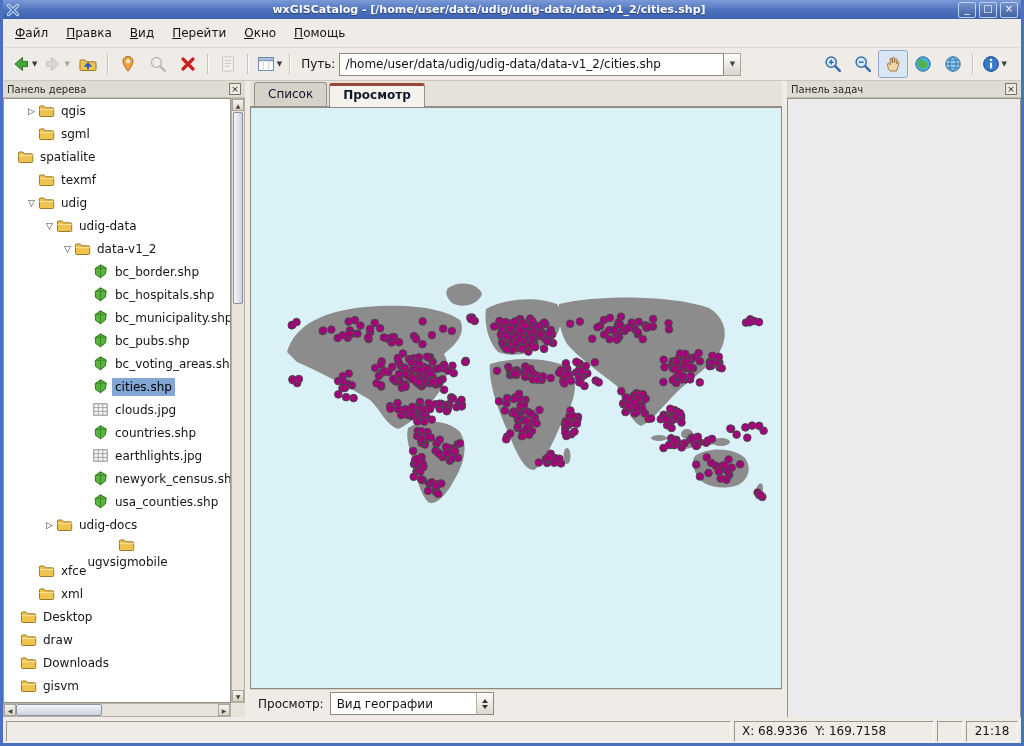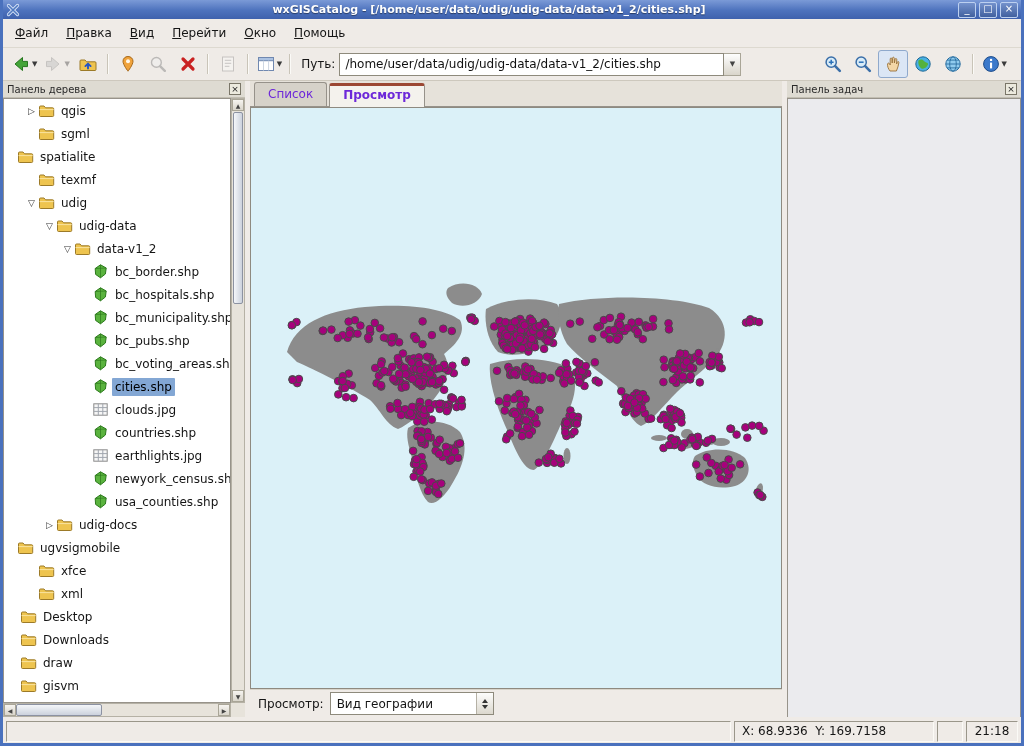--- a/index.html
+++ b/index.html
@@ -45,21 +45,21 @@
 .sb-corner{position:absolute;right:0;bottom:0;width:14px;height:14px;background:#e7e3db;}
 .sb-arrow{flex:none;width:12px;font-size:6px;color:#444;display:flex;align-items:center;justify-content:center;background:linear-gradient(#f6f4f0,#d9d5cb);border:1px solid #a9a597;box-sizing:border-box;}
 .vscroll .sb-arrow{width:auto;height:12px;position:absolute;left:0;right:0;}
 .vscroll .up{top:0;}
 .vscroll .down{bottom:0;}
 .vthumb{position:absolute;left:1px;right:1px;top:13px;height:192px;background:linear-gradient(90deg,#f4f6f9,#ccd2dd);border:1px solid #8c92a2;border-radius:2px;box-sizing:border-box;}
 .hthumb{width:86px;background:linear-gradient(#f4f6f9,#ccd2dd);border:1px solid #8c92a2;border-radius:2px;box-sizing:border-box;}
 
 .center-panel{width:532px;flex:none;display:flex;flex-direction:column;}
 .tabbar{height:26px;flex:none;display:flex;align-items:flex-end;padding:2px 4px 0;background:#e6e2da;border-bottom:1px solid #96928a;box-sizing:border-box;}
-.tab{padding:4px 13px 5px;margin-right:2px;background:#d6d2c9;border:1px solid #96928a;border-bottom:none;border-radius:3px 3px 0 0;font-size:12px;color:#6d28d9;position:relative;}
+.tab{padding:4px 13px 5px;margin-right:2px;background:#d6d2c9;border:1px solid #96928a;border-bottom:none;border-radius:3px 3px 0 0;font-size:12px;color:#0f172a;position:relative;}
 .tab.active{background:#f4f2ed;font-weight:bold;border-top:3px solid #9b4733;padding-top:2px;top:1px;}
 .map-wrap{flex:1;border:1px solid #8e8a80;position:relative;overflow:hidden;}
 #map-svg{position:absolute;left:0;top:0;width:100%;height:100%;display:block;}
 .preview-bar{height:28px;flex:none;display:flex;align-items:center;gap:6px;padding:0 8px;border-top:1px solid #d8d4ca;box-sizing:border-box;}
 .combo{width:164px;height:23px;box-sizing:border-box;border:1px solid #8e8a7c;background:#fff;display:flex;align-items:center;}
 .cval{flex:1;padding:0 6px;white-space:nowrap;overflow:hidden;}
 .cbtn{width:16px;align-self:stretch;border-left:1px solid #b5b1a5;background:linear-gradient(#fdfdfc,#dcd8ce);display:flex;flex-direction:column;align-items:center;justify-content:center;gap:2px;}
 .tri-up{width:0;height:0;border-left:3.5px solid transparent;border-right:3.5px solid transparent;border-bottom:4px solid #333;}
 .tri-down{width:0;height:0;border-left:3.5px solid transparent;border-right:3.5px solid transparent;border-top:4px solid #333;}
 
@@ -428,21 +428,21 @@
             <div class="trow" style="padding-left: 39px;">
               <span class="texp">▷</span>
               <span class="ticon">
                 <svg viewBox="0 0 17 17">
                   <path d="M1.5 13.5 V5 C1.5 4.4 1.9 4 2.5 4 H6 L7.6 5.8 H14.7 C15.3 5.8 15.7 6.2 15.7 6.8 V13.5 C15.7 14.1 15.3 14.5 14.7 14.5 H2.5 C1.9 14.5 1.5 14.1 1.5 13.5 Z" fill="#eec44f" stroke="#9c7a28"></path>
                   <path d="M1.5 7.6 H15.7" stroke="#f9e3a0"></path>
                 </svg>
               </span>
               <span class="tlabel">udig-docs</span>
             </div>
-            <div class="trow" style="">
+            <div class="trow" style="padding-left: 21px; flex-direction: column;">
               <span class="texp"></span>
               <span class="ticon">
                 <svg viewBox="0 0 17 17">
                   <path d="M1.5 13.5 V5 C1.5 4.4 1.9 4 2.5 4 H6 L7.6 5.8 H14.7 C15.3 5.8 15.7 6.2 15.7 6.8 V13.5 C15.7 14.1 15.3 14.5 14.7 14.5 H2.5 C1.9 14.5 1.5 14.1 1.5 13.5 Z" fill="#eec44f" stroke="#9c7a28"></path>
                   <path d="M1.5 7.6 H15.7" stroke="#f9e3a0"></path>
                 </svg>
               </span>
               <span class="tlabel">ugvsigmobile</span>
             </div>
             <div class="trow" style="padding-left: 21px;">
@@ -476,31 +476,31 @@
               <span class="tlabel">Desktop</span>
             </div>
             <div class="trow" style="padding-left: 3px;">
               <span class="texp"></span>
               <span class="ticon">
                 <svg viewBox="0 0 17 17">
                   <path d="M1.5 13.5 V5 C1.5 4.4 1.9 4 2.5 4 H6 L7.6 5.8 H14.7 C15.3 5.8 15.7 6.2 15.7 6.8 V13.5 C15.7 14.1 15.3 14.5 14.7 14.5 H2.5 C1.9 14.5 1.5 14.1 1.5 13.5 Z" fill="#eec44f" stroke="#9c7a28"></path>
                   <path d="M1.5 7.6 H15.7" stroke="#f9e3a0"></path>
                 </svg>
               </span>
+              <span class="tlabel">draw</span>
+            </div>
+            <div class="trow" style="padding-left: 3px;">
+              <span class="texp"></span>
+              <span class="ticon">
+                <svg viewBox="0 0 17 17">
+                  <path d="M1.5 13.5 V5 C1.5 4.4 1.9 4 2.5 4 H6 L7.6 5.8 H14.7 C15.3 5.8 15.7 6.2 15.7 6.8 V13.5 C15.7 14.1 15.3 14.5 14.7 14.5 H2.5 C1.9 14.5 1.5 14.1 1.5 13.5 Z" fill="#eec44f" stroke="#9c7a28"></path>
+                  <path d="M1.5 7.6 H15.7" stroke="#f9e3a0"></path>
+                </svg>
+              </span>
               <span class="tlabel">Downloads</span>
-            </div>
-            <div class="trow" style="padding-left: 3px;">
-              <span class="texp"></span>
-              <span class="ticon">
-                <svg viewBox="0 0 17 17">
-                  <path d="M1.5 13.5 V5 C1.5 4.4 1.9 4 2.5 4 H6 L7.6 5.8 H14.7 C15.3 5.8 15.7 6.2 15.7 6.8 V13.5 C15.7 14.1 15.3 14.5 14.7 14.5 H2.5 C1.9 14.5 1.5 14.1 1.5 13.5 Z" fill="#eec44f" stroke="#9c7a28"></path>
-                  <path d="M1.5 7.6 H15.7" stroke="#f9e3a0"></path>
-                </svg>
-              </span>
-              <span class="tlabel">draw</span>
             </div>
             <div class="trow" style="padding-left: 3px;">
               <span class="texp"></span>
               <span class="ticon">
                 <svg viewBox="0 0 17 17">
                   <path d="M1.5 13.5 V5 C1.5 4.4 1.9 4 2.5 4 H6 L7.6 5.8 H14.7 C15.3 5.8 15.7 6.2 15.7 6.8 V13.5 C15.7 14.1 15.3 14.5 14.7 14.5 H2.5 C1.9 14.5 1.5 14.1 1.5 13.5 Z" fill="#eec44f" stroke="#9c7a28"></path>
                   <path d="M1.5 7.6 H15.7" stroke="#f9e3a0"></path>
                 </svg>
               </span>
               <span class="tlabel">gisvm</span>

